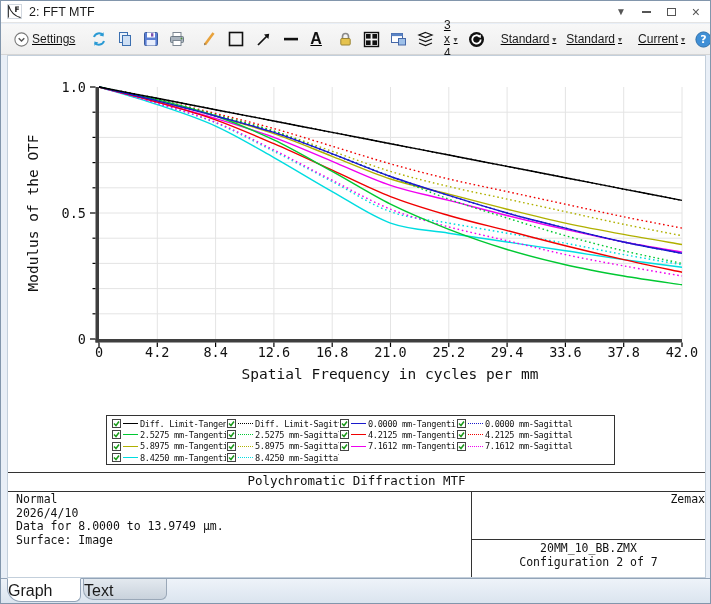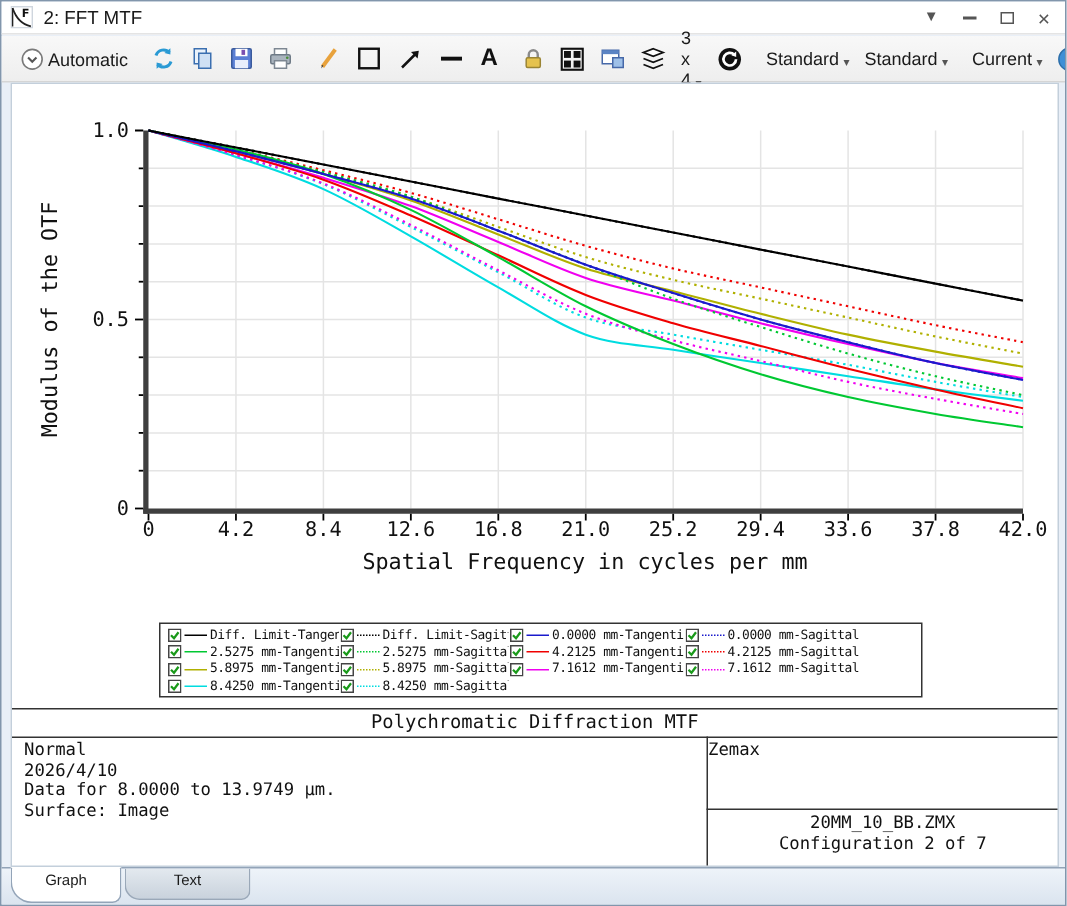--- a/index.html
+++ b/index.html
@@ -15,21 +15,21 @@
   .win-btn { color:#555; font-size:12px; line-height:12px; cursor:default; display:flex; align-items:center; }
   .glyph-min { width:9px; height:2px; background:#555; display:inline-block; }
   .glyph-max { width:9px; height:8px; border:1.5px solid #555; display:inline-block; }
   .glyph-close { font-size:14px; color:#555; }
   .glyph-caret { font-size:10px; color:#555; }
 
   
   .toolbar { position:absolute; top:23px; left:0; right:0; height:31px; background:linear-gradient(#f8f8f8,#eeeeee); border-bottom:1px solid #d5d5d5; display:flex; align-items:center; padding:0 5px; }
   .tgroup { display:flex; align-items:center; gap:6px; padding:0 6px; }
   .tsep { width:1px; height:24px; background:#d2d2d2; }
-  .tbtn { display:flex; align-items:flex-end; gap:3px; padding:2px 2px; border-radius:2px; }
+  .tbtn { display:flex; align-items:center; gap:3px; padding:2px 2px; border-radius:2px;text-decoration:underline; }
   .tbtn svg { display:block; }
   .tlabel { font-size:12px; color:#1a1a1a; }
   .ddcaret { font-size:8px; color:#555; }
 
   
   .client { position:absolute; top:54px; left:6px; width:699px; height:523px; background:#ffffff; border:1px solid #c3cfdb; }
   #chart { position:absolute; top:0; left:0; }
 
   
   .legend-box { position:absolute; top:359px; left:98px; width:509px; height:50px; border:1px solid #333; background:#fff; padding:2px 4px 1px 5px; }
@@ -39,26 +39,26 @@
   .lsample { display:inline-block; width:15px; flex:0 0 auto; }
   .llabel { font-family:"DejaVu Sans Mono","Liberation Mono",monospace; font-size:8.6px; letter-spacing:-0.3px; color:#111; white-space:nowrap; }
 
   
   .hline { position:absolute; left:0; width:697px; height:1px; background:#333; }
   .info-header { position:absolute; top:417px; left:0; width:697px; text-align:center; font-family:"DejaVu Sans Mono","Liberation Mono",monospace; font-size:12.5px; color:#111; }
   .vline { position:absolute; top:435px; left:463px; width:1px; height:86px; background:#333; }
   .hline2 { position:absolute; top:483px; left:463px; width:234px; height:1px; background:#333; }
   .info-left { position:absolute; top:437px; left:8px; width:450px; height:84px; font-family:"DejaVu Sans Mono","Liberation Mono",monospace; font-size:11.5px; line-height:13.6px; color:#111; }
   .legend-note { position:absolute; bottom:2px; left:0; }
-  .info-rt { position:absolute; top:437px; left:464px; width:233px; text-align:left; font-family:"DejaVu Sans Mono","Liberation Mono",monospace; font-size:11.5px; line-height:13.6px; color:#111; }
+  .info-rt { position:absolute; top:437px; left:464px; width:233px; text-align:right; font-family:"DejaVu Sans Mono","Liberation Mono",monospace; font-size:11.5px; line-height:13.6px; color:#111; }
   .info-rb { position:absolute; top:486px; left:464px; width:233px; text-align:center; font-family:"DejaVu Sans Mono","Liberation Mono",monospace; font-size:11.5px; line-height:13.6px; color:#111; }
 
   
   .tabbar { position:absolute; top:577px; left:0; right:0; height:27px; background:linear-gradient(#eef3f9,#d9e3ee); border-top:1px solid #93a4b8; display:flex; align-items:flex-start; padding-left:6px; }
-  .tab { font-size:10px; color:#1a1a1a; text-align:center; padding-top:3px; }
+  .tab { font-size:16px; color:#1a1a1a; text-align:left; padding-top:3px; }
   .tab-active { width:74px; height:24px; background:#ffffff; border:1px solid #93a4b8; border-top:1px solid #ffffff; margin-top:-1px; border-radius:0 0 6px 14px; }
   .tab-idle { width:84px; height:21px; background:linear-gradient(#e3e9ef,#c9d2dc); border:1px solid #9aa8b8; border-top:none; border-radius:0 0 6px 10px; margin-left:2px; }
 </style>
 </head>
 <body>
 
 <div class="window">
 
   <div class="titlebar">
     <svg class="app-icon" viewBox="0 0 16 16">
@@ -80,21 +80,21 @@
     </div>
   </div>
 
   <div class="toolbar">
     <div class="tgroup">
       <div class="tbtn">
         <svg width="15" height="15" viewBox="0 0 15 15">
           <circle cx="7.5" cy="7.5" r="6.6" fill="#fff" stroke="#7a7a7a" stroke-width="1.1"></circle>
           <path d="M4.7 6.3 L7.5 9.1 L10.3 6.3" fill="none" stroke="#555" stroke-width="1.4"></path>
         </svg>
-        <span class="tlabel">Automatic</span>
+        <span class="tlabel">Settings</span>
       </div>
     </div>
     <div class="tsep"></div>
     <div class="tgroup">
       <div class="tbtn">
         <svg width="16" height="16" viewBox="0 0 16 16">
           <path d="M3 6 A5.2 5.2 0 0 1 12 4.2" fill="none" stroke="#2a9ad4" stroke-width="2"></path>
           <path d="M12.6 1.2 L12.6 5.4 L8.6 4.4 Z" fill="#2a9ad4"></path>
           <path d="M13 10 A5.2 5.2 0 0 1 4 11.8" fill="none" stroke="#2a9ad4" stroke-width="2"></path>
           <path d="M3.4 14.8 L3.4 10.6 L7.4 11.6 Z" fill="#2a9ad4"></path>

